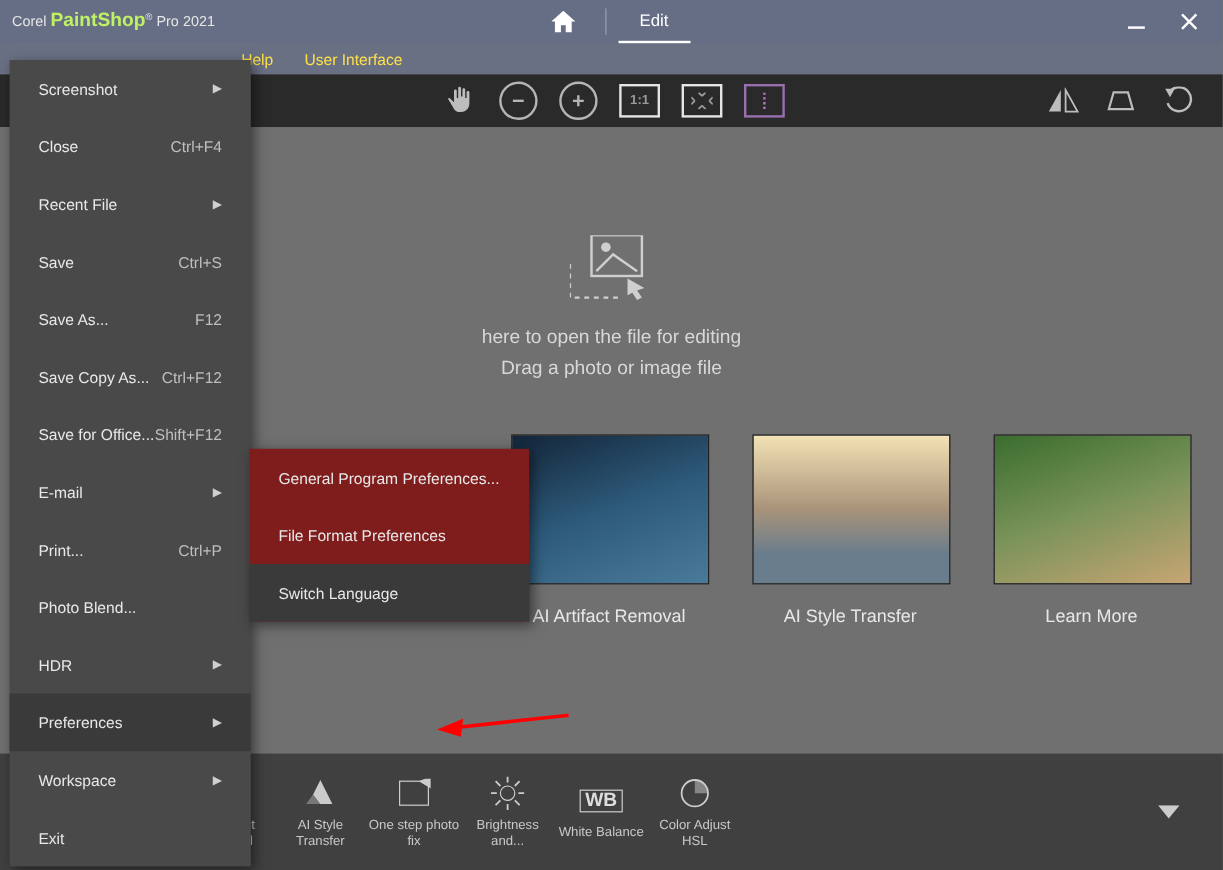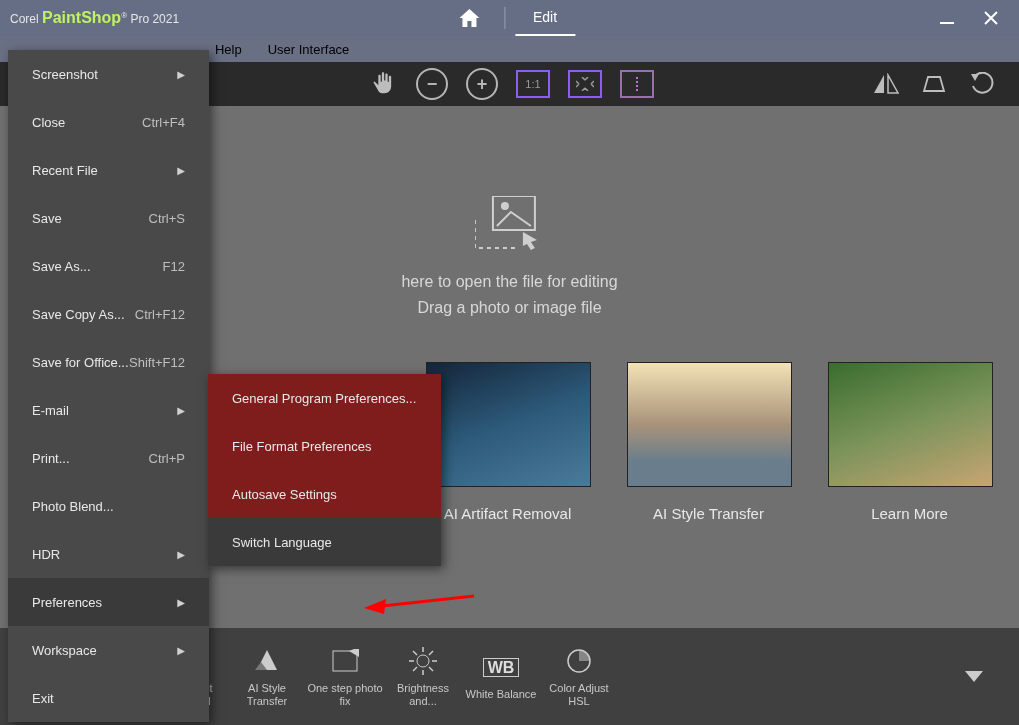--- a/index.html
+++ b/index.html
@@ -4,27 +4,27 @@
 <style>
 html,body{margin:0;padding:0;width:1019px;height:725px;background:#777;font-family:"Segoe UI",Arial,sans-serif;font-size:13px;color:#d8d8d8;overflow:hidden;user-select:none}
 .titlebar{height:36px;background:#666e85;display:flex;align-items:center;position:relative}
 .brand{padding-left:10px;color:#e6e6e6;font-size:12px}
 .brand b{font-weight:600;font-size:16px;color:#bef264}
 .center-tabs{position:absolute;left:50%;transform:translateX(-50%);display:flex;align-items:center;height:100%}
 .home-tab{width:50px;height:100%;display:flex;align-items:center;justify-content:center}
 .center-sep{width:1px;height:22px;background:#9aa0b2;margin:0 10px}
 .edit-tab{padding:0 18px;height:100%;display:flex;align-items:center;color:#fff;font-size:14px;border-bottom:2px solid #fff;box-sizing:border-box}
 .win-ctrls{margin-left:auto;display:flex;align-items:center;gap:28px;padding-right:20px}
-.menubar{height:26px;background:#6a7084;display:flex;align-items:center;font-size:13px;color:#000000;padding-left:18px}
+.menubar{height:26px;background:#6a7084;display:flex;align-items:center;font-size:13px;color:#fde047;padding-left:4px}
 .menubar span{margin-right:26px}
 .toolbar{height:44px;background:#2a2a2a;display:flex;align-items:center;justify-content:center;gap:18px}
 .toolbar .right{margin-left:auto;display:flex;gap:18px;padding-right:22px}
 .tb-icon{width:30px;height:30px;display:flex;align-items:center;justify-content:center;color:#c8c8c8}
 .tb-circle{width:28px;height:28px;border:2px solid #b5b5b5;border-radius:50%;display:flex;align-items:center;justify-content:center;color:#b5b5b5;font-size:18px;font-weight:bold}
-.tb-rect{width:30px;height:24px;border:2px solid #8b5cf6;display:flex;align-items:center;justify-content:center;color:#9a9a9a;font-size:11px;font-weight:normal}
+.tb-rect{width:30px;height:24px;border:2px solid #e5e5e5;display:flex;align-items:center;justify-content:center;color:#9a9a9a;font-size:11px;font-weight:bold}
 .workspace{position:absolute;left:0;top:106px;right:0;bottom:0;background:#707070}
 .drop{position:absolute;left:50%;top:90px;transform:translateX(-50%);text-align:center;color:#d8d8d8}
 .drop-img{width:70px;height:55px;margin:0 auto 18px;position:relative}
 .drop-txt{font-size:16px;line-height:26px}
 .tiles{position:absolute;top:256px;right:28px;display:flex;gap:38px}
 .tile{width:163px;text-align:center}
 .tile .thumb{width:163px;height:123px;background:linear-gradient(160deg,#14263a 0%,#2d5a7a 50%,#4a7a9a 100%);border:1px solid #222}
 .tile.style .thumb{background:linear-gradient(180deg,#f3e2b5 0%,#a8937a 50%,#6a7d8c 80%)}
 .tile.learn .thumb{background:linear-gradient(160deg,#3a6d2e 0%,#7a935a 50%,#c7a573 100%)}
 .tile .lbl{margin-top:18px;font-size:15px;color:#e8e8e8}
@@ -293,20 +293,19 @@
       <span class="arr">▶</span>
     </div>
     <div class="fi">
       <span>Exit</span>
     </div>
   </div>
 
 <div class="submenu" id="submenu">
     <div class="si">General Program Preferences...</div>
     <div class="si">File Format Preferences</div>
-    <div class="si">Autosave Settings</div>
     <div class="si hov">Switch Language</div>
   </div>
 
 <svg class="red-arrow" width="110" height="24">
   <line x1="110" y1="4" x2="18" y2="14" stroke="#ff0000" stroke-width="3"></line>
   <path d="M0 16 L22 7 L20 22 Z" fill="#ff0000"></path>
 </svg>
 
 </body></html>

